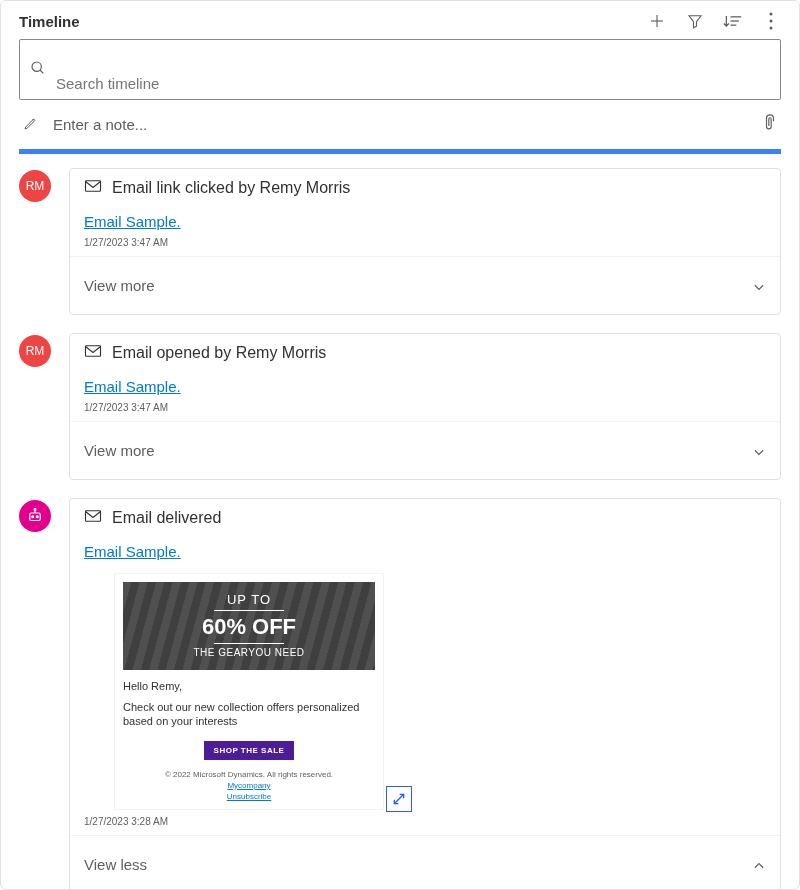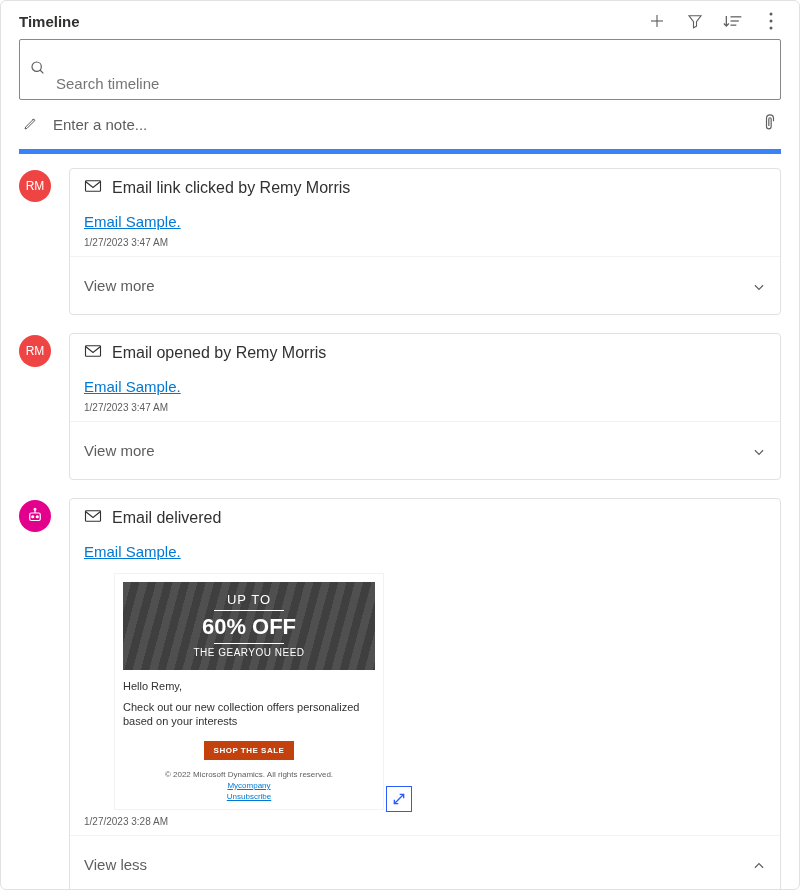--- a/index.html
+++ b/index.html
@@ -154,21 +154,21 @@
   .promo-upto { font-size: 13px; letter-spacing: 1px; }
   .promo-off { font-size: 22px; font-weight: 700; margin: 2px 0; }
   .promo-sub { font-size: 10px; letter-spacing: 0.5px; }
   .promo-line { width: 70px; height:1px; background:#fff; margin:3px auto; }
   .email-preview .hello { margin-top: 10px; font-size: 11px; }
   .email-preview .body-text { margin-top: 8px; font-size: 11px; line-height: 1.3; }
   .shop-btn {
     display: block;
     width: fit-content;
     margin: 12px auto 10px auto;
-    background: #c2410c;
+    background: #4c1d95;
     color: #fff;
     font-size: 8px;
     font-weight: 600;
     padding: 5px 10px;
     letter-spacing: 0.5px;
   }
   .email-footer {
     text-align: center;
     font-size: 8px;
     color: #605e5c;

